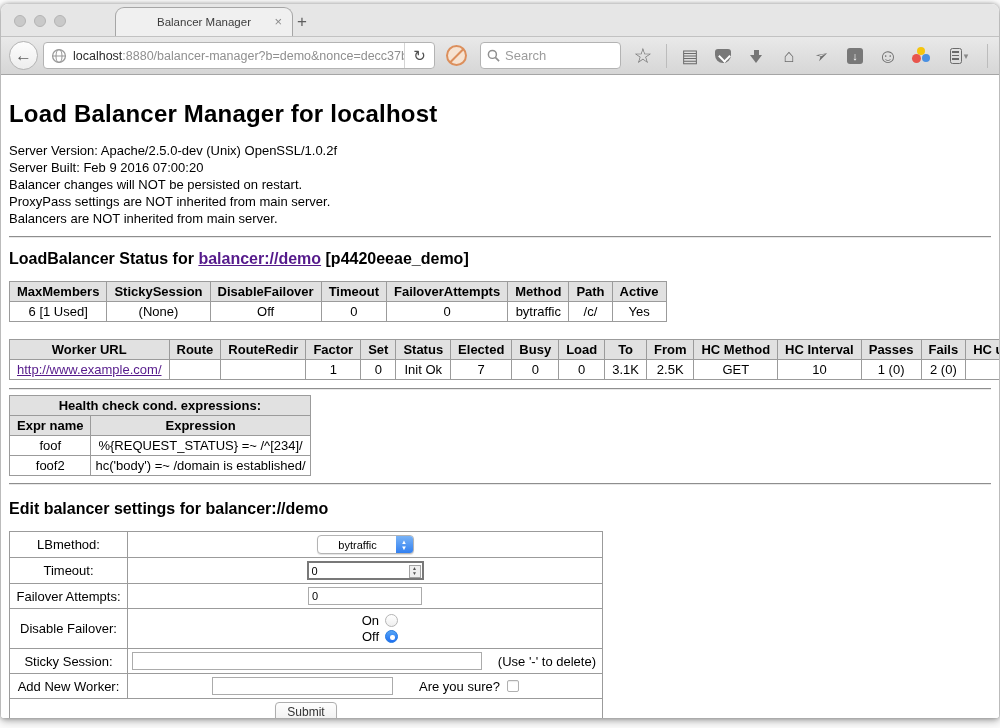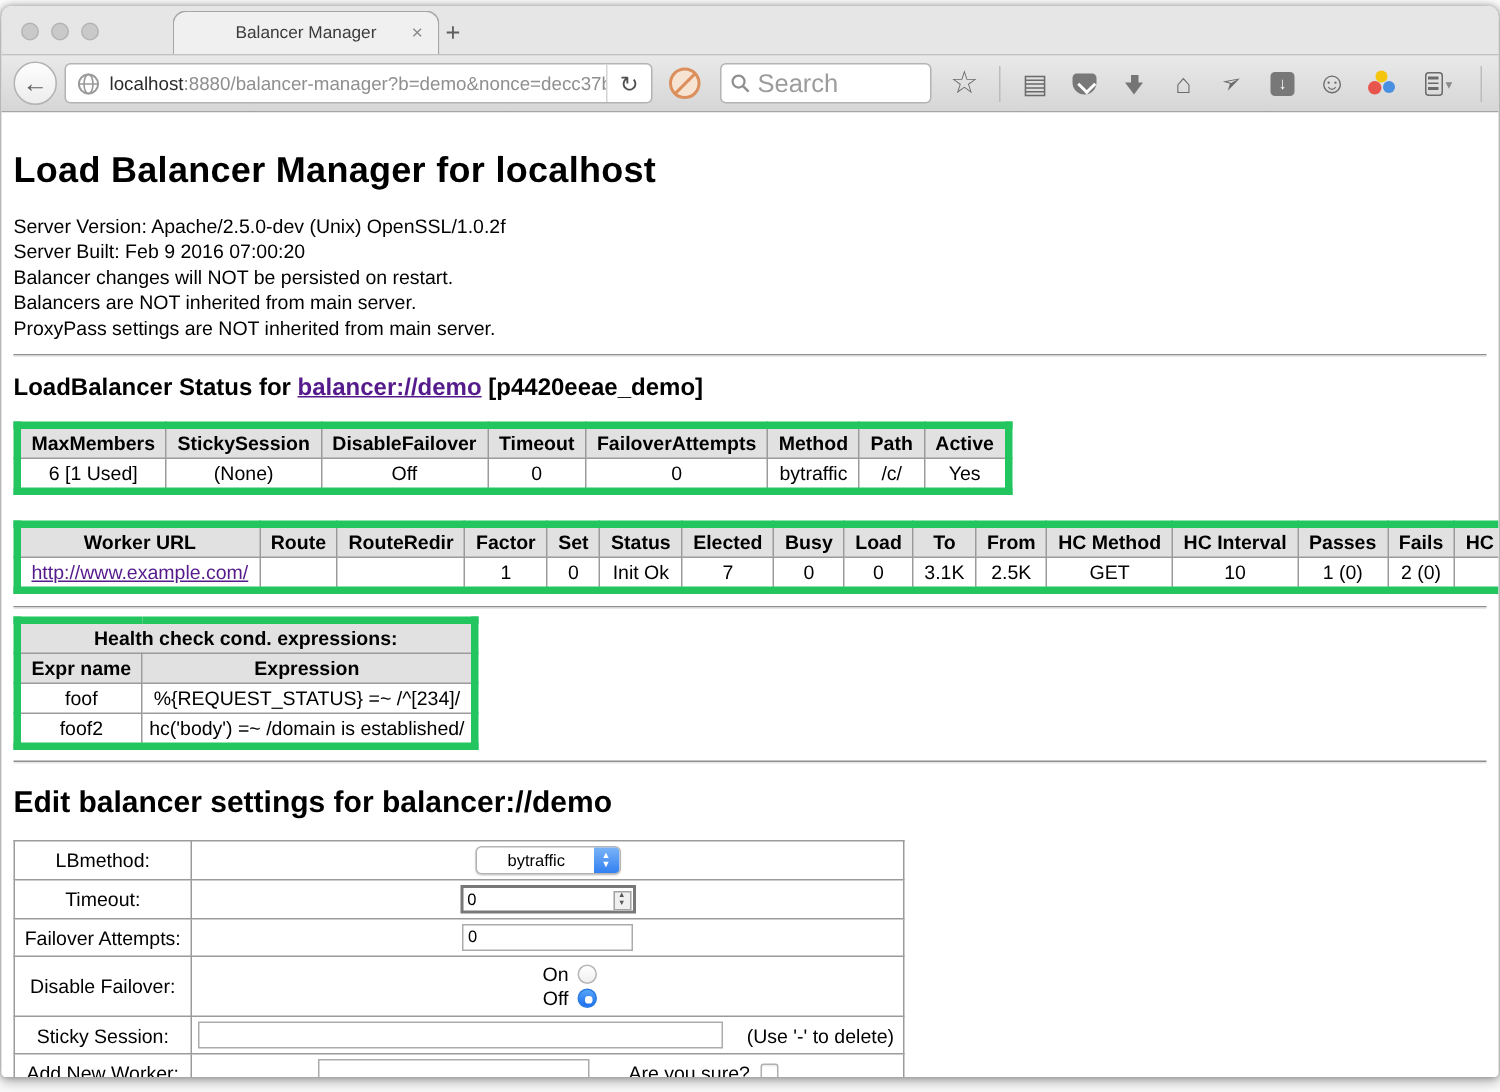--- a/index.html
+++ b/index.html
@@ -31,21 +31,21 @@
   .urltext .domain { color:#2b2b2b; }
   .urltext .rest { color:#8f8f8f; }
   .reload { width:30px; height:100%; border-left:1px solid #d4d4d4; display:flex; align-items:center;
             justify-content:center; color:#4f4f4f; font-size:15px; flex:none; }
   .blockicon { position:relative; width:21px; height:21px; margin-left:11px; border-radius:50%;
                border:2px solid #dc8f5c; background:#f6e3d2; flex:none; }
   .blockicon::after { content:""; position:absolute; left:-1px; top:7.5px; width:19px; height:2px;
                       background:#dc8f5c; transform:rotate(-45deg); }
   .searchbar { margin-left:13px; width:141px; height:27px; background:#fff; border:1px solid #b3b3b3;
                border-radius:4px; display:flex; align-items:center; padding:0 6px; flex:none; }
-  .searchbar input { border:none; outline:none; width:100%; font-size:17px; color:#6d28d9;
+  .searchbar input { border:none; outline:none; width:100%; font-size:13px; color:#6d28d9;
                      font-family:"Liberation Sans",sans-serif; background:transparent; margin-left:5px; }
   .searchbar input::placeholder { color:#9c9c9c; }
   .tools { display:flex; align-items:center; margin-left:12px; gap:13px; color:#6b6b6b; }
   .ic { display:flex; align-items:center; justify-content:center; width:20px; height:22px; flex:none; }
   .sep { width:1px; height:24px; background:#bcbcbc; flex:none; }
   .star { font-size:21px; color:#6b6b6b; line-height:20px; }
   .glyph16 { font-size:16px; line-height:16px; color:#6b6b6b; }
   .glyph18 { font-size:18px; line-height:18px; color:#6b6b6b; }
   .dl-arrow { width:0; height:0; border-left:6px solid transparent; border-right:6px solid transparent;
               border-top:8px solid #757575; position:relative; margin-top:7px; }
@@ -66,23 +66,23 @@
   .caret { font-size:9px; color:#8a8a8a; margin-left:2px; }
 
   
   .content { height:645px; background:#fff; padding:0 8px; overflow:hidden; font-size:13px; color:#000; }
   h1.pagetitle { font-size:24px; margin-top:25px; letter-spacing:.2px; }
   .info { margin-top:14px; line-height:17px; }
   hr.rule { border:none; border-top:1px solid #8e8e8e; border-bottom:1px solid #e8e8e8; height:0; }
   .hr1 { margin-top:9px; } .hr2 { margin-top:8px; } .hr3 { margin-top:7px; }
   h3.sect { font-size:16px; margin-top:12px; }
   h3.sect a, a.worker-link { color:#551a8b; text-decoration:underline; }
-  h3.edit { font-size:20px; margin-top:15px; }
-
-  table.std { border-collapse:collapse; border:5px solid #22c55e; font-size:13px; }
+  h3.edit { font-size:16px; margin-top:15px; }
+
+  table.std { border-collapse:collapse; border:1px solid #22c55e; font-size:13px; }
   table.std th, table.std td { border:1px solid #9b9b9b; padding:2px 7px; line-height:15px;
                                text-align:center; white-space:nowrap; }
   table.std th { background:#e1e1e1; }
   .t-balancer { margin-top:13px; }
   .t-worker { margin-top:17px; width:984px; }
   .t-worker td.url { text-align:left;margin-top:28px; }
   .t-health { margin-top:5px; }
   .t-health td.expr { padding:2px 4px; }
 
   
@@ -210,22 +210,22 @@
     </div>
   </div>
 
   <div class="content">
     <h1 class="pagetitle">Load Balancer Manager for localhost</h1>
 
     <div class="info">
       <div>Server Version: Apache/2.5.0-dev (Unix) OpenSSL/1.0.2f</div>
       <div>Server Built: Feb 9 2016 07:00:20</div>
       <div>Balancer changes will NOT be persisted on restart.</div>
+      <div>ProxyPass settings are NOT inherited from main server.</div>
       <div>Balancers are NOT inherited from main server.</div>
-      <div>ProxyPass settings are NOT inherited from main server.</div>
     </div>
 
     <hr class="rule hr1">
 
     <h3 class="sect"><span>LoadBalancer Status for </span><a href="#" class="worker-link">balancer://demo</a><span> [p4420eeae_demo]</span></h3>
 
     <table class="std t-balancer">
       <tbody>
           <tr>
         <th>MaxMembers</th>

